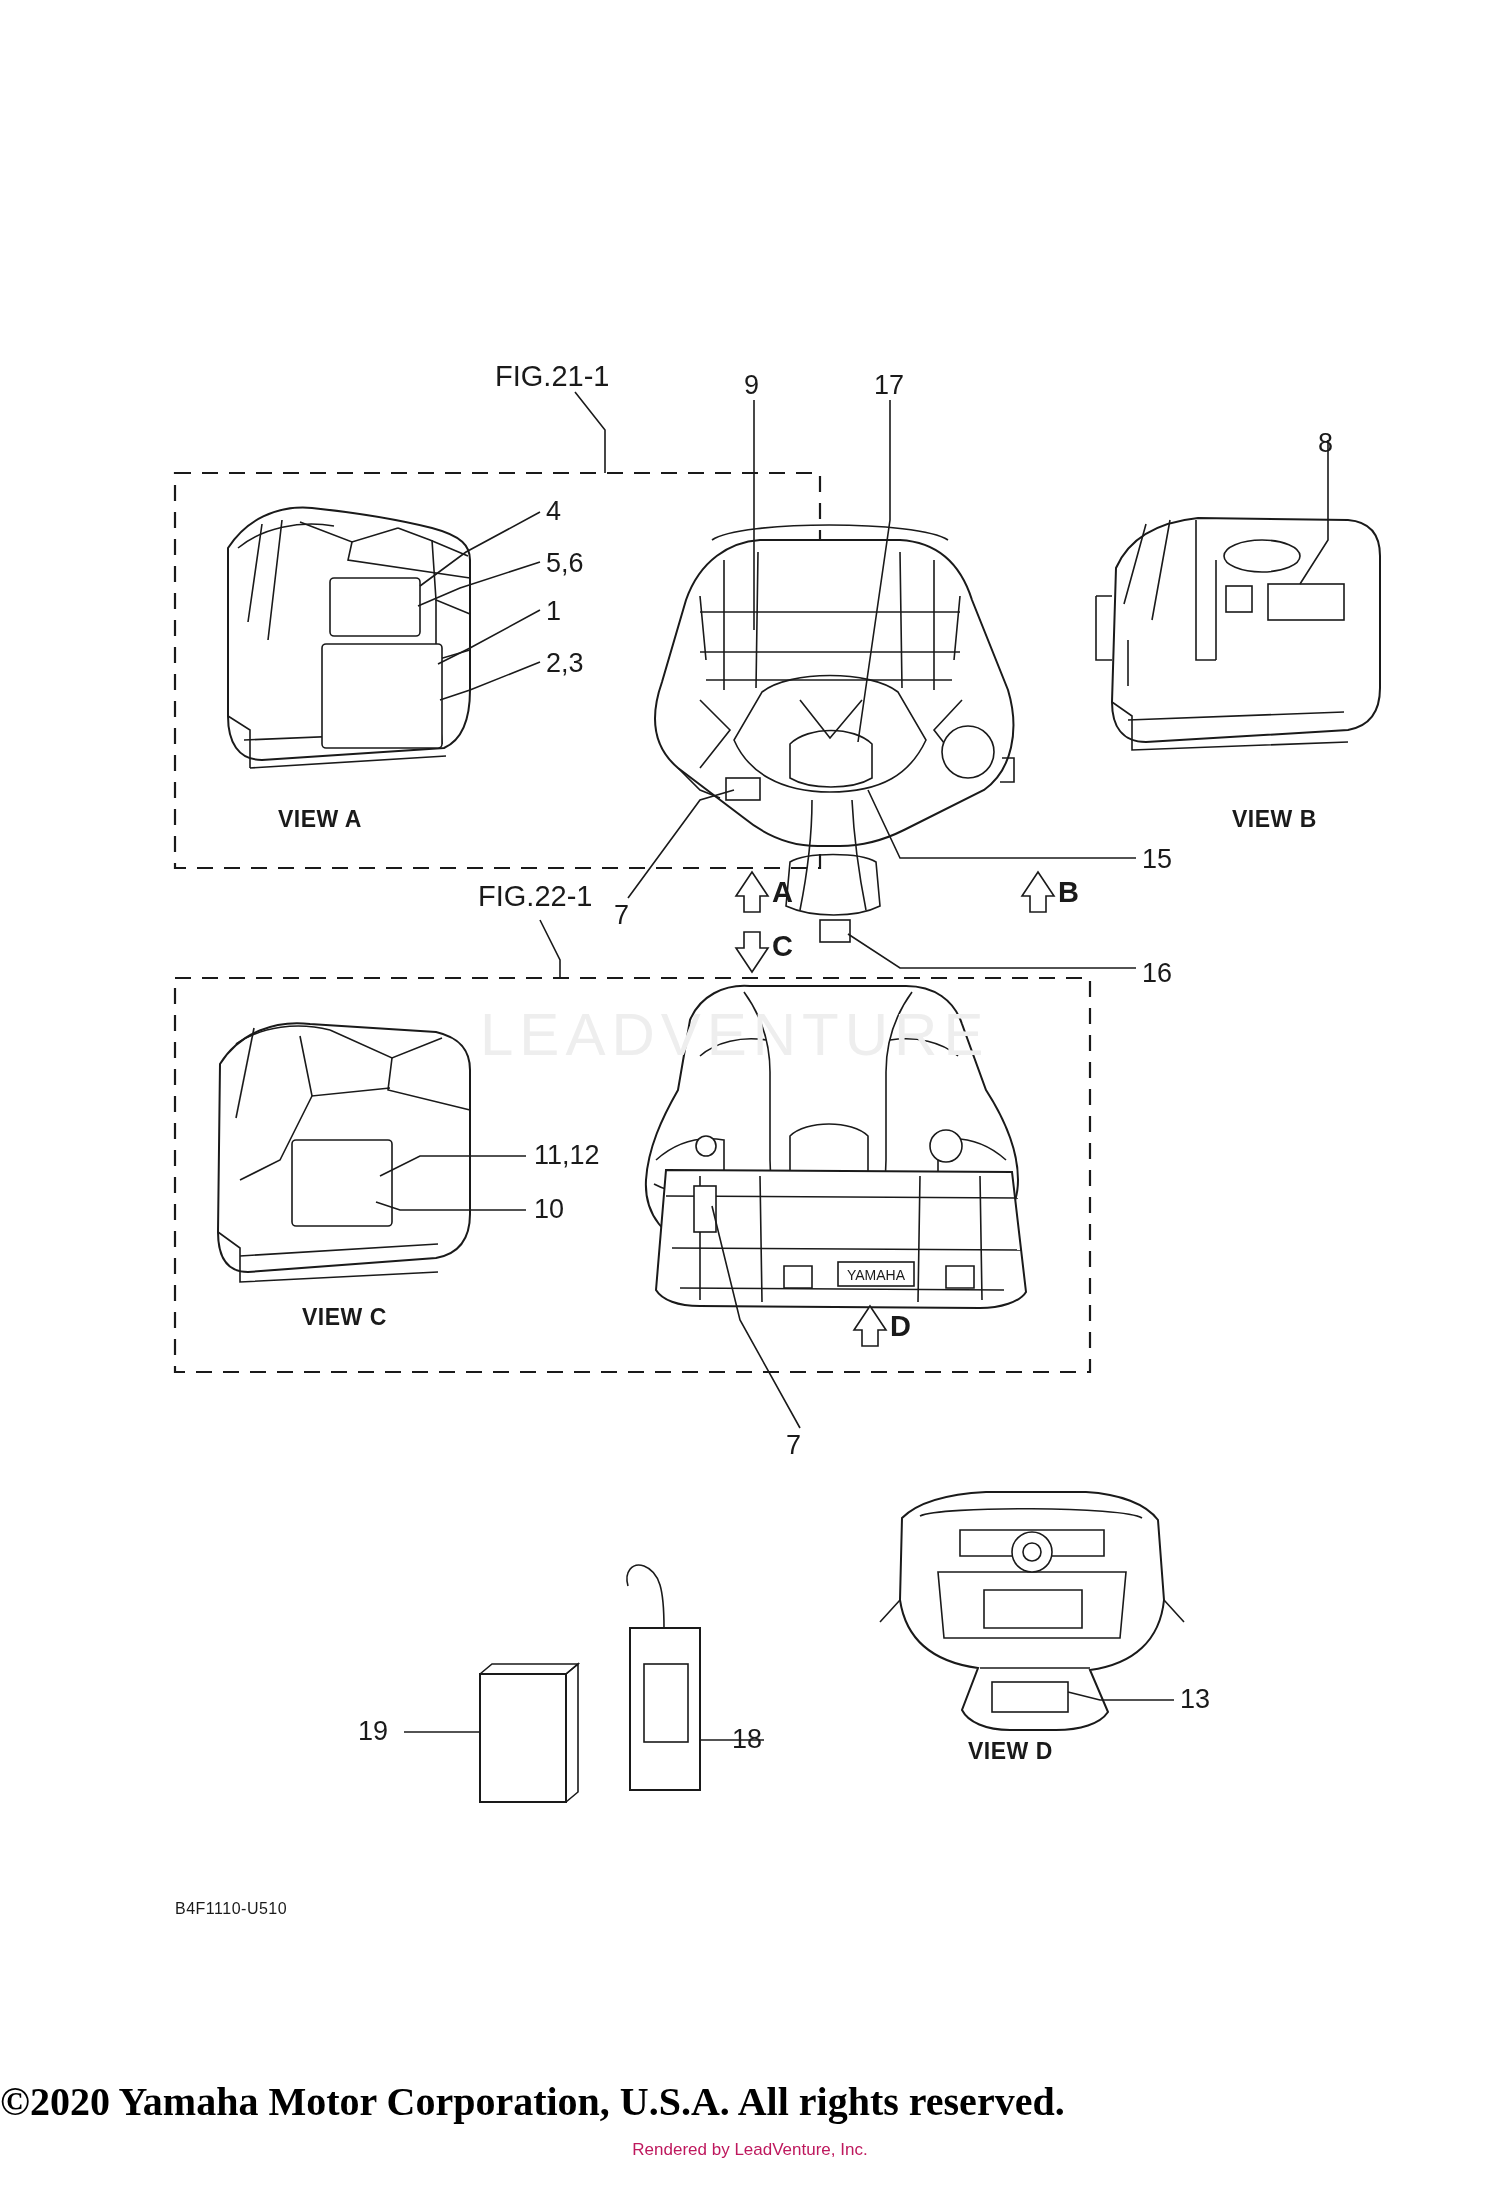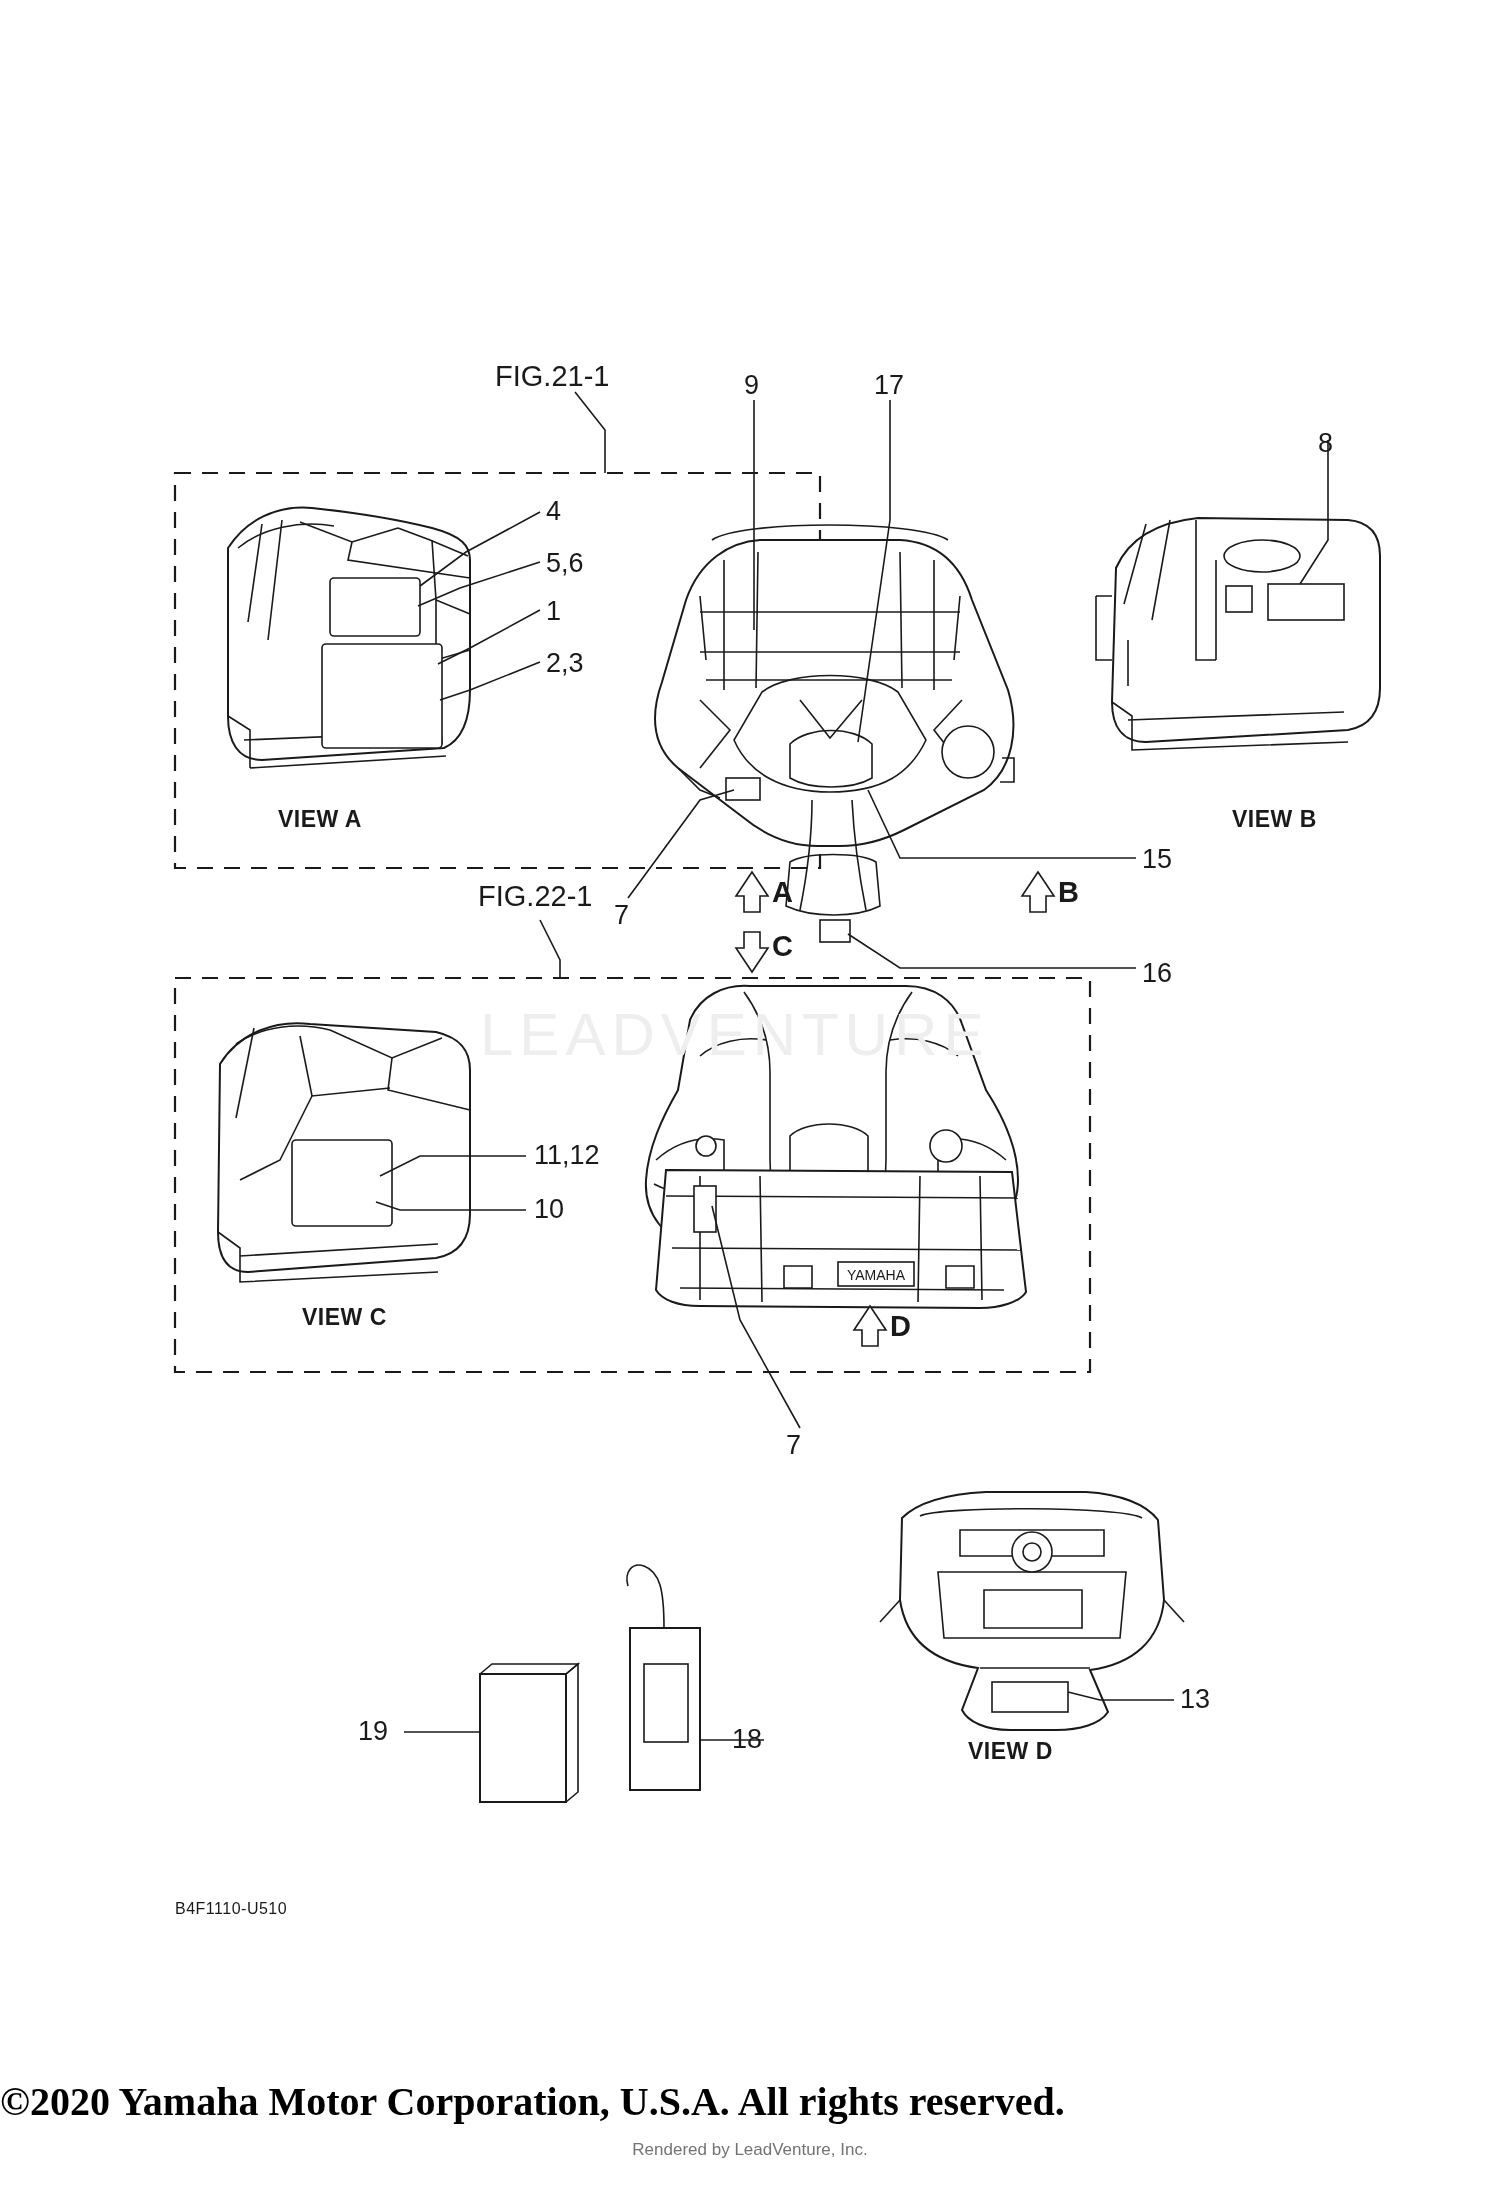--- a/index.html
+++ b/index.html
@@ -59,21 +59,21 @@
     font-family: "Liberation Serif", serif;
     color: #000000;
   }
   .rendered {
     position: absolute;
     left: 0;
     top: 2140px;
     width: 1500px;
     text-align: center;
     font-size: 17px;
-    color: #737373;
+    color: #be185d;
     font-family: "Liberation Sans", sans-serif;
   }
   .watermark {
     position: absolute;
     left: 480px;
     top: 1000px;
     font-size: 60px;
     letter-spacing: 6px;
     color: #eeeeee;
     font-family: "Liberation Sans", sans-serif;

